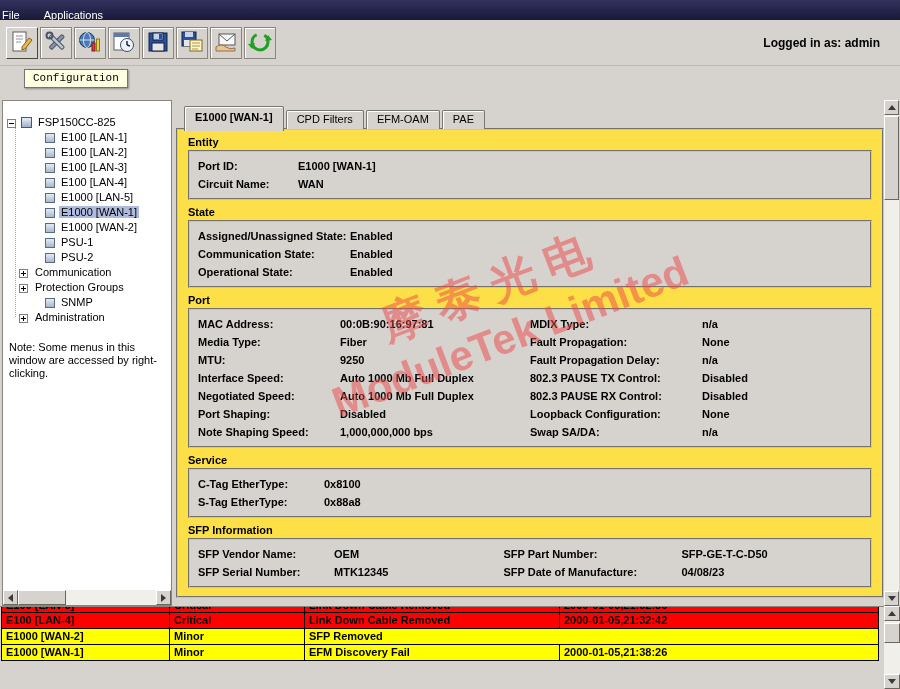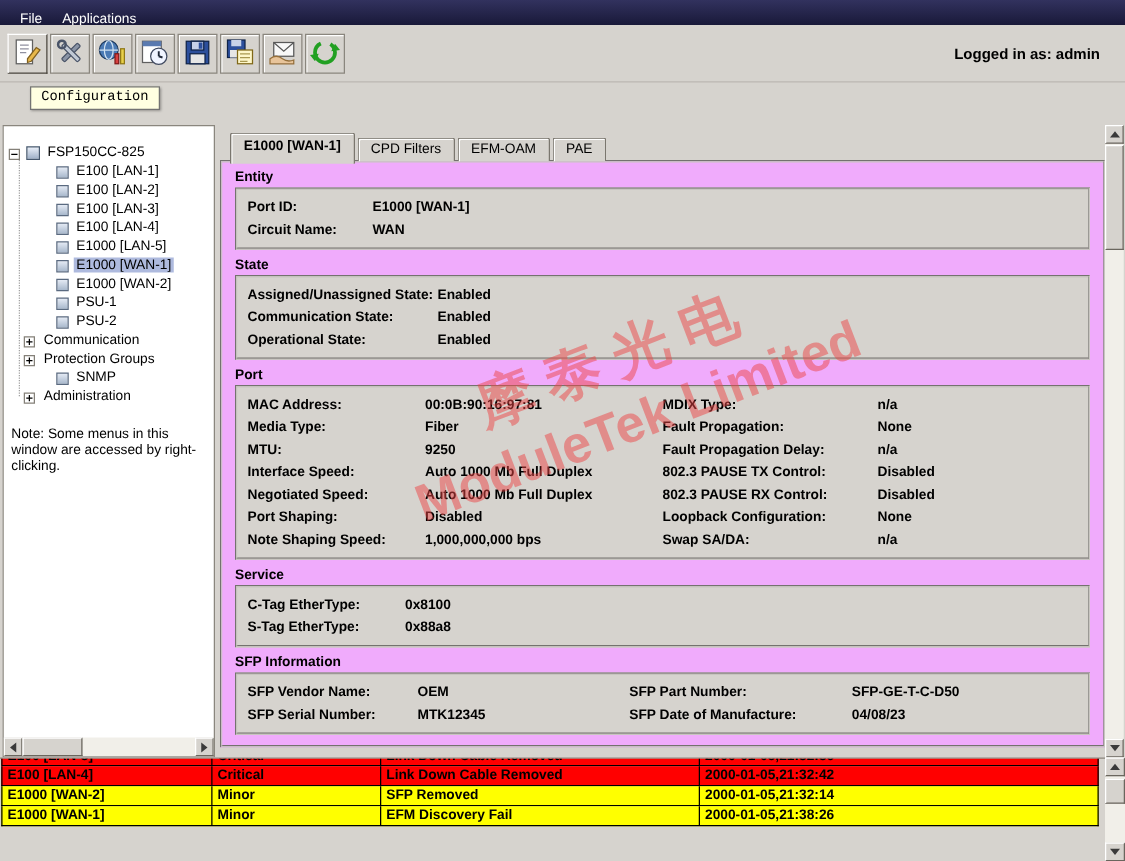--- a/index.html
+++ b/index.html
@@ -10,21 +10,21 @@
     background:#d6d3ce;
     position:relative;
     overflow:hidden;
     color:#000;
   }
 
   
   .menubar {
     position:absolute; top:0; left:0; width:900px; height:30px;
     background:linear-gradient(180deg,#32325e,#0c0c26);
-    color:#fff; display:flex; align-items:center; gap:16px; padding:0 16px;
+    color:#fff; display:flex; align-items:center; gap:24px; padding:0 2px;
   }
   .menu-item { cursor:default; }
 
   
   .toolbar {
     position:absolute; top:20px; left:0; width:900px; height:46px;
     background:#d6d3ce; border-bottom:1px solid #bcb8b2;
   }
   .toolbtn {
     position:absolute; top:7px; width:32px; height:32px;
@@ -102,21 +102,21 @@
   .tab {
     height:19px; padding:2px 10px 0 10px; margin-right:2px;
     background:#d6d3ce; border:1px solid #7a766e; border-bottom:none;
     box-shadow:inset 1px 1px 0 #fff; border-radius:2px 2px 0 0;
     cursor:pointer; white-space:nowrap;
   }
   .tab.active { height:25px; margin-bottom:-2px; font-weight:bold; padding-top:4px; z-index:4; }
 
   .contentpanel {
     position:absolute; left:176px; top:128px; width:708px; height:470px;
-    background:#f0abfc; border:2px groove #c8c5c0; padding:6px 10px 0 10px; overflow:hidden;
+    background:#fde047; border:2px groove #c8c5c0; padding:6px 10px 0 10px; overflow:hidden;
   }
   .section { margin-bottom:6px; }
   .section-title { font-weight:bold; margin-bottom:2px; }
   .fieldbox { border:2px groove #c8c5c0; padding:5px 8px; background:#d6d3ce; }
   .frow { display:flex; line-height:18px; white-space:nowrap; }
   .flabel, .fvalue { font-weight:bold; }
   .w100 { width:100px; flex:0 0 100px; }
   .w152 { width:152px; flex:0 0 152px; }
   .w142 { width:142px; flex:0 0 142px; }
   .w172 { width:172px; flex:0 0 172px; }
@@ -484,21 +484,20 @@
     <div class="arow" style="background: rgb(255, 0, 0);">
       <div class="acell">E100 [LAN-4]</div>
       <div class="acell">Critical</div>
       <div class="acell">Link Down Cable Removed</div>
       <div class="acell">2000-01-05,21:32:42</div>
     </div>
     <div class="arow" style="background: rgb(255, 255, 0);">
       <div class="acell">E1000 [WAN-2]</div>
       <div class="acell">Minor</div>
       <div class="acell">SFP Removed</div>
-      <div class="acell">2000-01-05,21:32:14</div>
     </div>
     <div class="arow" style="background: rgb(255, 255, 0);">
       <div class="acell">E1000 [WAN-1]</div>
       <div class="acell">Minor</div>
       <div class="acell">EFM Discovery Fail</div>
       <div class="acell">2000-01-05,21:38:26</div>
     </div>
   </div>
 </div>
 

